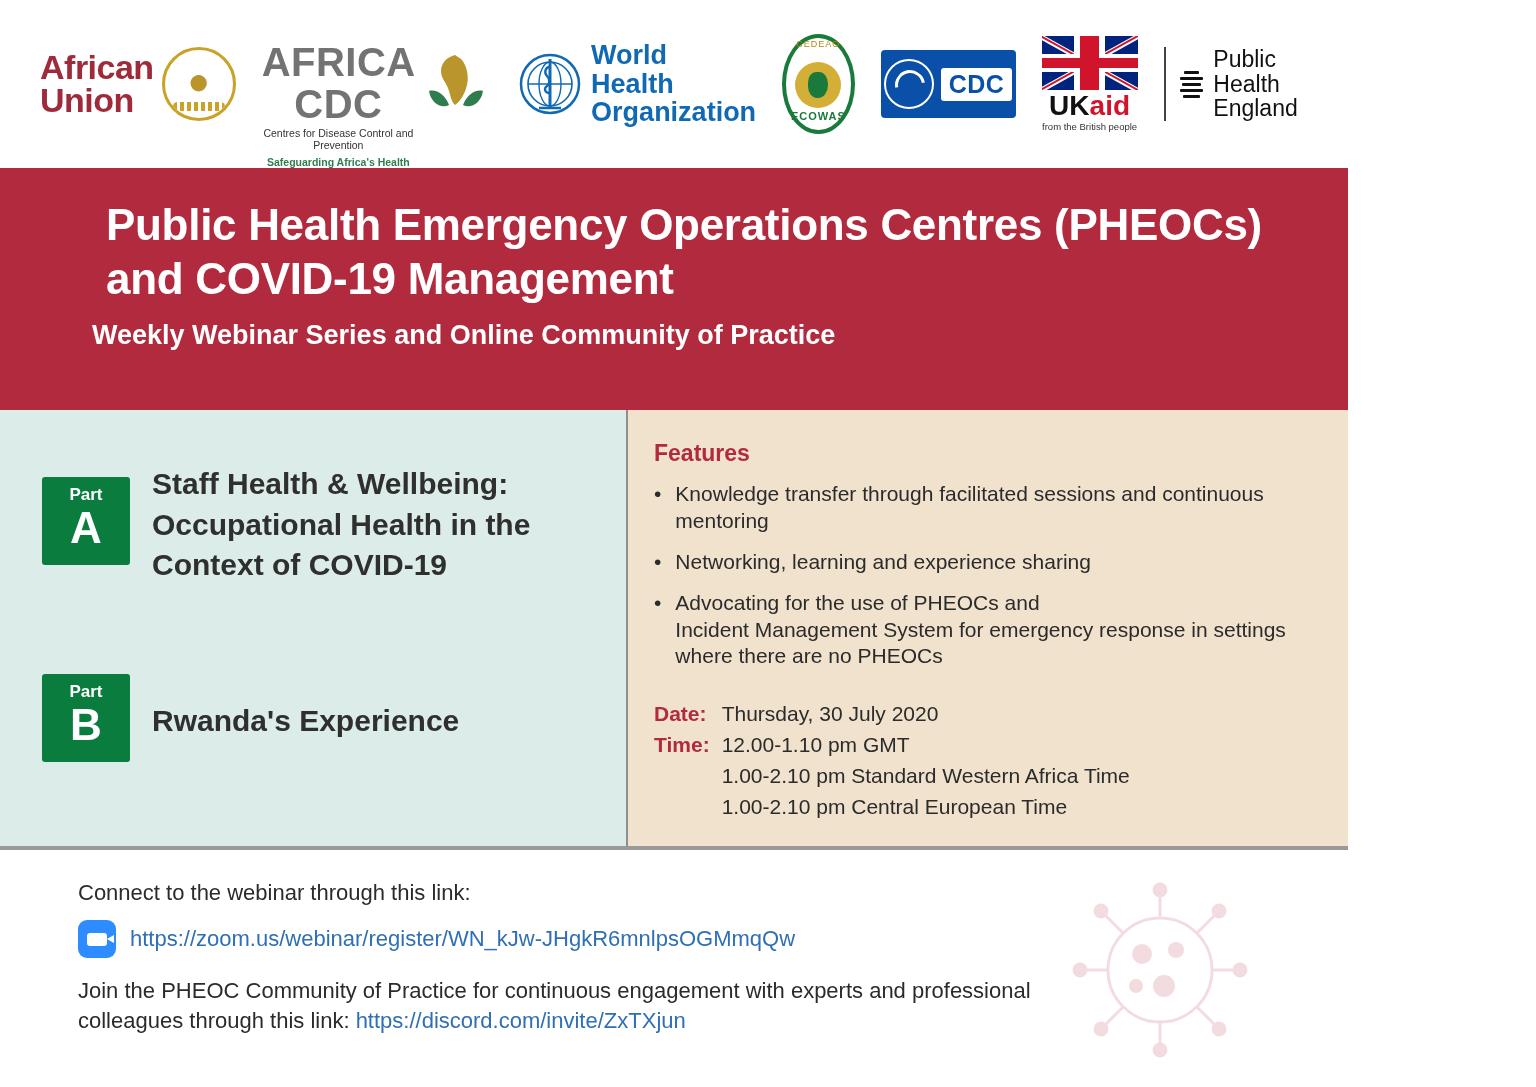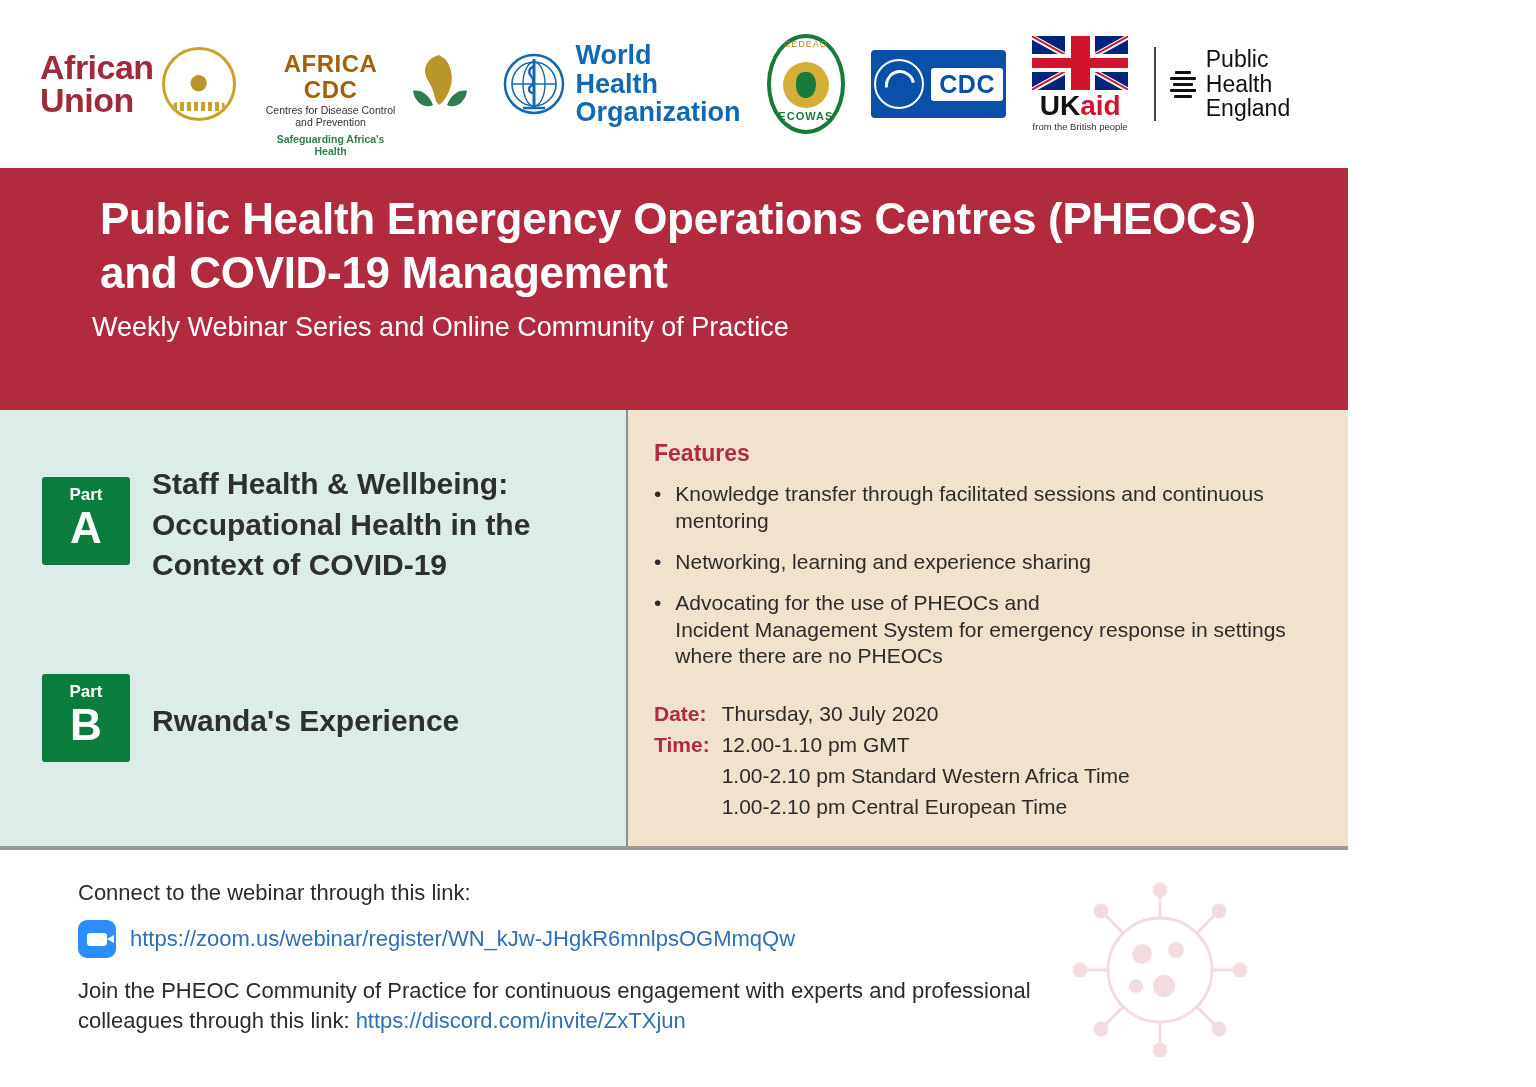--- a/index.html
+++ b/index.html
@@ -75,23 +75,23 @@
   }
 
   
   .acdc {
     display: flex;
     align-items: center;
     gap: 6px;
   }
   .acdc-txt { text-align: center; }
   .acdc-title {
-    font-size: 24px;
-    font-weight: bold;
-    color: #a16207;
+    font-size: 40px;
+    font-weight: bold;
+    color: #737373;
     letter-spacing: 0.5px;
     line-height: 1.05;
     margin-top: 40px;
   }
   .acdc-sub {
     font-size: 10.5px;
     color: #333333;
     margin-top: 2px;
   }
   .acdc-sub2 {
@@ -296,30 +296,30 @@
 
   
   .banner {
     background: #b22a3d;
     color: #ffffff;
     padding: 16px 40px 20px 92px;
     box-sizing: border-box;
     height: 242px;
   }
   .banner h1 {
-    margin: 8px;
+    margin: 14px;
     font-size: 44px;
     font-weight: bold;
     line-height: 1.22;
     letter-spacing: -0.3px;
   }
   .banner h2 {
     margin: 12px 0 0 0;
     font-size: 27px;
-    font-weight: normal;
+    font-weight: bold;
     line-height: 1.2;
   }
 
   
   .middle {
     display: flex;
     height: 440px;
     border-bottom: 4px solid #9a9a9a;
     box-sizing: border-box;
   }

